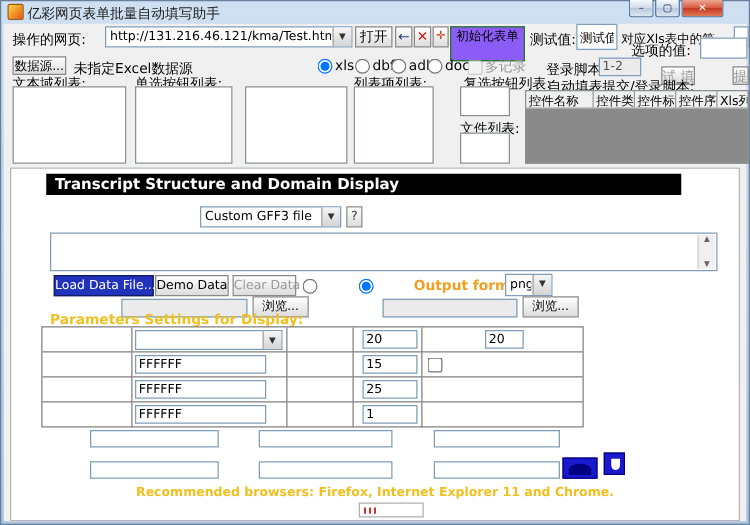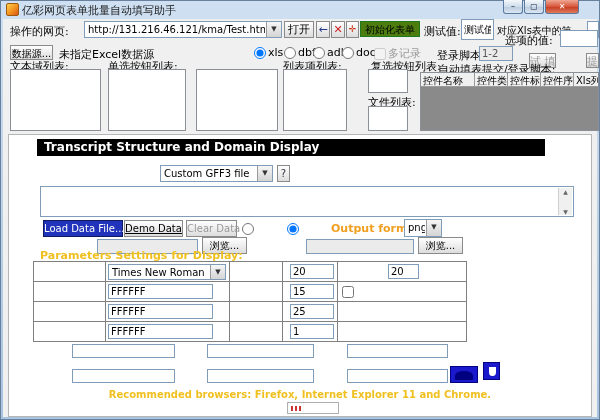--- a/index.html
+++ b/index.html
@@ -76,21 +76,21 @@
 
 <div class="abs lbl" style="left:10px;top:24px;">操作的网页:</div>
 <div class="abs combo" style="left:84px;top:21px;width:198px;height:17px;">
   <span class="txt">http://131.216.46.121/kma/Test.html</span>
   <span class="arrow">▼</span>
 </div>
 <div class="abs btn" style="left:284px;top:21px;width:30px;height:17px;">打开</div>
 <div class="abs btn" style="left:316px;top:21px;width:14px;height:17px;color:#223a8c;">←</div>
 <div class="abs btn" style="left:331px;top:21px;width:14px;height:17px;color:#cc2222;">✕</div>
 <div class="abs btn" style="left:346px;top:21px;width:13px;height:17px;color:#cc3311;font-size:9px;">✛</div>
-<div class="abs btn" style="left:360px;top:21px;width:60px;height:16px;background:#4d7c0f;border-color:#1e7a1e;font-size:10px;">初始化表单</div>
+<div class="abs btn" style="left:360px;top:21px;width:60px;height:28px;background:#8b5cf6;border-color:#1e7a1e;font-size:10px;">初始化表单</div>
 <div class="abs lbl" style="left:424px;top:24px;">测试值:</div>
 <input class="abs inp" style="left: 461px; top: 19px; width: 33px; height: 21px;" value="测试值">
 <div class="abs lbl" style="left:497px;top:24px;font-size:10px;">对应Xls表中的第</div>
 <input class="abs inp" style="left: 587px; top: 21px; width: 12px; height: 17px;">
 
 <div class="abs btn small" style="left:10px;top:45px;width:43px;height:15px;">数据源...</div>
 <div class="abs lbl" style="left:59px;top:47px;">未指定Excel数据源</div>
 <label class="abs lbl" style="left:254px;top:46px;"><input type="radio" name="fmt" checked="" style=""><span>xls</span></label>
 <label class="abs lbl" style="left:284px;top:46px;"><input type="radio" name="fmt" style=""><span>dbf</span></label>
 <label class="abs lbl" style="left:313px;top:46px;"><input type="radio" name="fmt" style=""><span>adb</span></label>
@@ -139,42 +139,41 @@
 <div class="abs btn small" style="left:277px;top:165px;width:13px;height:17px;color:#334;">?</div>
 
 <div class="abs" style="left:40px;top:186px;width:534px;height:31px;border:1px solid #7f9db9;background:#fff;">
   <div class="scroll">
     <div>▲</div>
     <div style="position:absolute;bottom:0;width:100%;">▼</div>
   </div>
 </div>
 
 <div class="abs btn" style="left:43px;top:220px;width:80px;height:17px;background:#2233bb;color:#fff;border-color:#101a60;font-size:10px;">Load Data File...</div>
-<div class="abs btn" style="left:124px;top:220px;width:59px;height:17px;font-size:10px;text-decoration:underline;">Demo Data</div>
+<div class="abs btn" style="left:124px;top:220px;width:59px;height:17px;font-size:10px;">Demo Data</div>
 <div class="abs btn disabled" style="left:186px;top:220px;width:51px;height:17px;font-size:10px;">Clear Data</div>
 <input class="abs" type="radio" name="outmode" style="left: 242px; top: 223px;">
 <input class="abs" type="radio" name="outmode" checked="" style="left: 287px; top: 223px;">
 <div class="abs orange" style="left:331px;top:222px;">Output format:</div>
 <div class="abs combo" style="left:404px;top:219px;width:38px;height:18px;">
   <span class="txt">png</span>
   <span class="arrow">▼</span>
 </div>
 
 <input class="abs inp gray" style="left: 97px; top: 239px; width: 101px; height: 15px;">
 <div class="abs btn small" style="left:202px;top:237px;width:45px;height:17px;">浏览...</div>
 <input class="abs inp gray" style="left: 306px; top: 239px; width: 108px; height: 15px;">
 <div class="abs btn small" style="left:418px;top:237px;width:45px;height:17px;">浏览...</div>
 
 <div class="abs yellow" style="left:40px;top:249px;">Parameters Settings for Display:</div>
 
 <div class="abs ptable">
   <div class="cell"></div>
   <div class="cell">
     <div class="combo" style="position:absolute;left:2px;top:2px;width:118px;height:16px;">
-      <span class="txt">Times New Roman</span>
       <span class="arrow">▼</span>
     </div>
   </div>
   <div class="cell"></div>
   <div class="cell">
       <input class="inp" style="position: absolute; left: 7px; top: 2px; width: 44px; height: 15px;" value="20">
     </div>
   <div class="cell last">
       <input class="inp" style="position: absolute; left: 50px; top: 2px; width: 31px; height: 15px;" value="20">
     </div>

